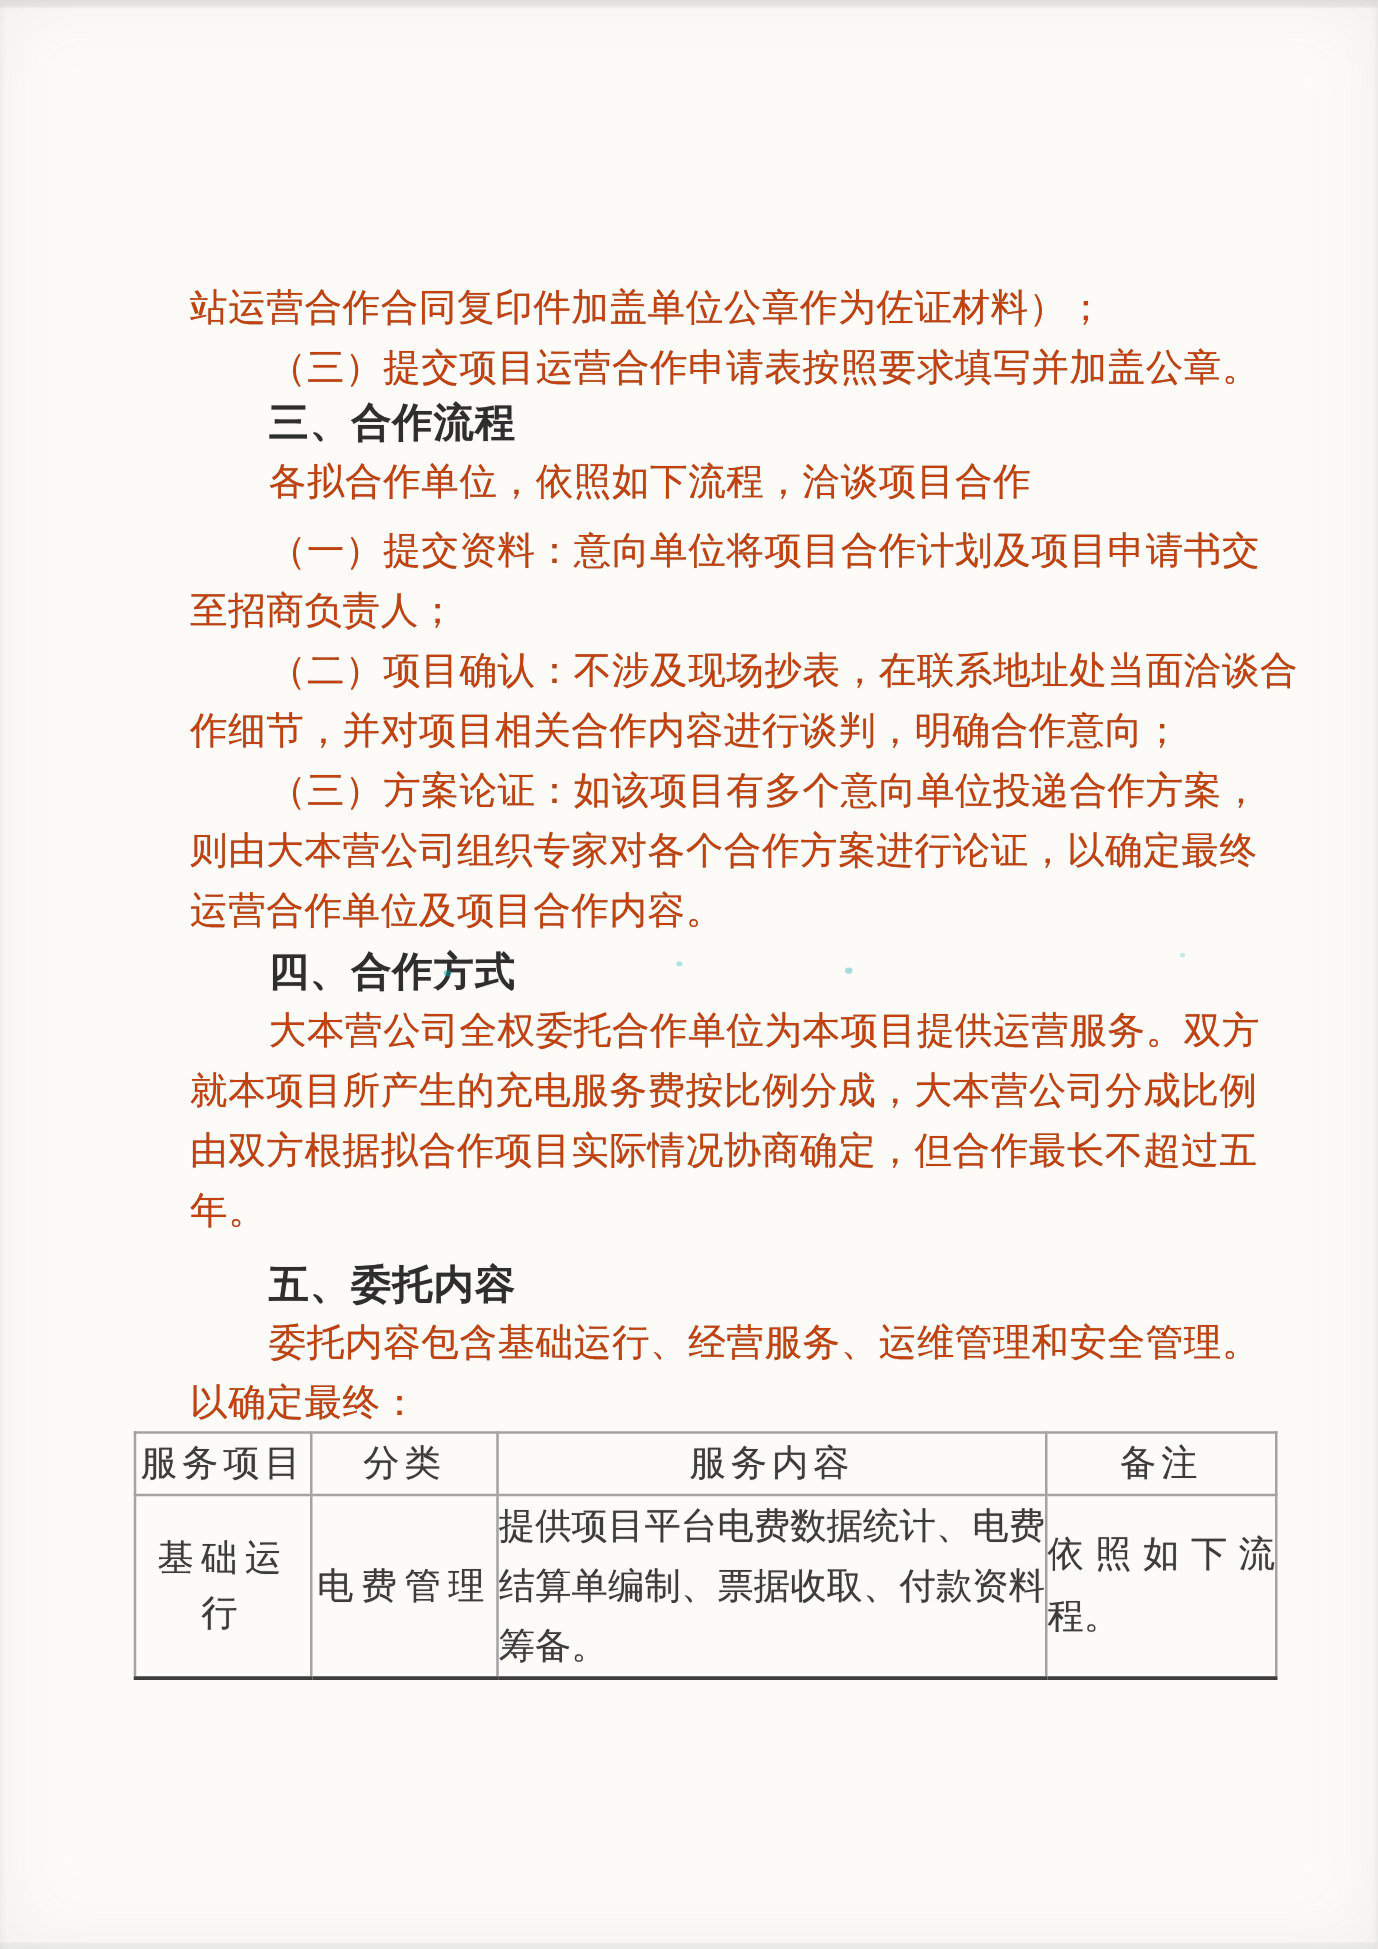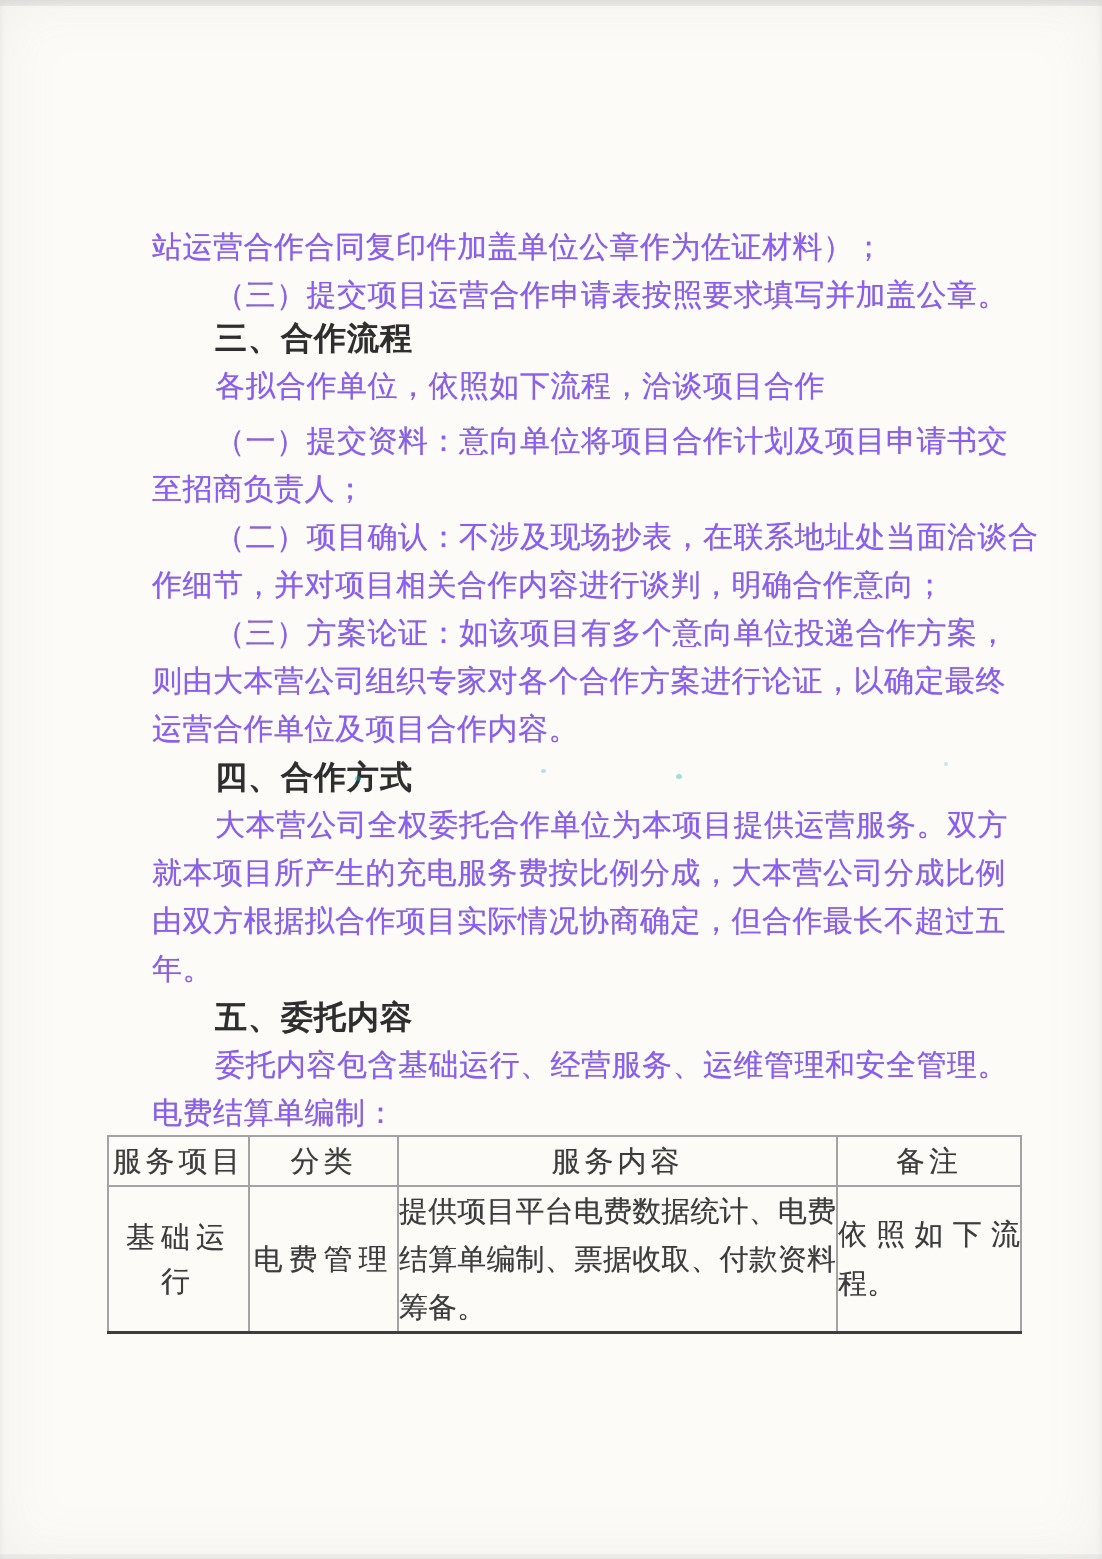--- a/index.html
+++ b/index.html
@@ -23,34 +23,34 @@
 
   .text-block{
     padding:223px 0 0 152px;
   }
   .ln{
     height:48px;
     line-height:48px;
     font-size:30px;
     letter-spacing:0.5px;
     white-space:nowrap;
-    color:#8b5cf6;
+    color:#c2410c;
     text-shadow:0 0 0.7px rgba(62,62,62,0.55);
   }
   .ind{padding-left:63px;}
   .hd{
     font-family:"Liberation Sans","DejaVu Sans",sans-serif;
     font-weight:700;
     font-size:32px;
     color:#2e2e2e;
     letter-spacing:1px;
   }
   .adj-a{margin-top:-5px;}
   .adj-b{margin-top:7px;}
-  .adj-c{}
+  .adj-c{margin-top:10px;}
 
   table.svc-table{
     margin:-2px 0 0 107px;
     width:913px;
     border-collapse:collapse;
     table-layout:fixed;
     background:transparent;
   }
   table.svc-table th, table.svc-table td{
     border:2px solid #a3a3a3;
@@ -116,21 +116,21 @@
     <div class="ln ind">（三）方案论证：如该项目有多个意向单位投递合作方案，</div>
     <div class="ln">则由大本营公司组织专家对各个合作方案进行论证，以确定最终</div>
     <div class="ln">运营合作单位及项目合作内容。</div>
     <div class="ln ind hd">四、合作方式</div>
     <div class="ln ind">大本营公司全权委托合作单位为本项目提供运营服务。双方</div>
     <div class="ln">就本项目所产生的充电服务费按比例分成，大本营公司分成比例</div>
     <div class="ln">由双方根据拟合作项目实际情况协商确定，但合作最长不超过五</div>
     <div class="ln">年。</div>
     <div class="ln ind hd adj-c">五、委托内容</div>
     <div class="ln ind">委托内容包含基础运行、经营服务、运维管理和安全管理。</div>
-    <div class="ln">电费结算单编制：</div>
+    <div class="ln">以确定最终：</div>
   </div>
 
   <table class="svc-table">
     <colgroup>
       <col style="width:141px">
       <col style="width:149px">
       <col style="width:439px">
       <col style="width:184px">
     </colgroup>
     <thead>

